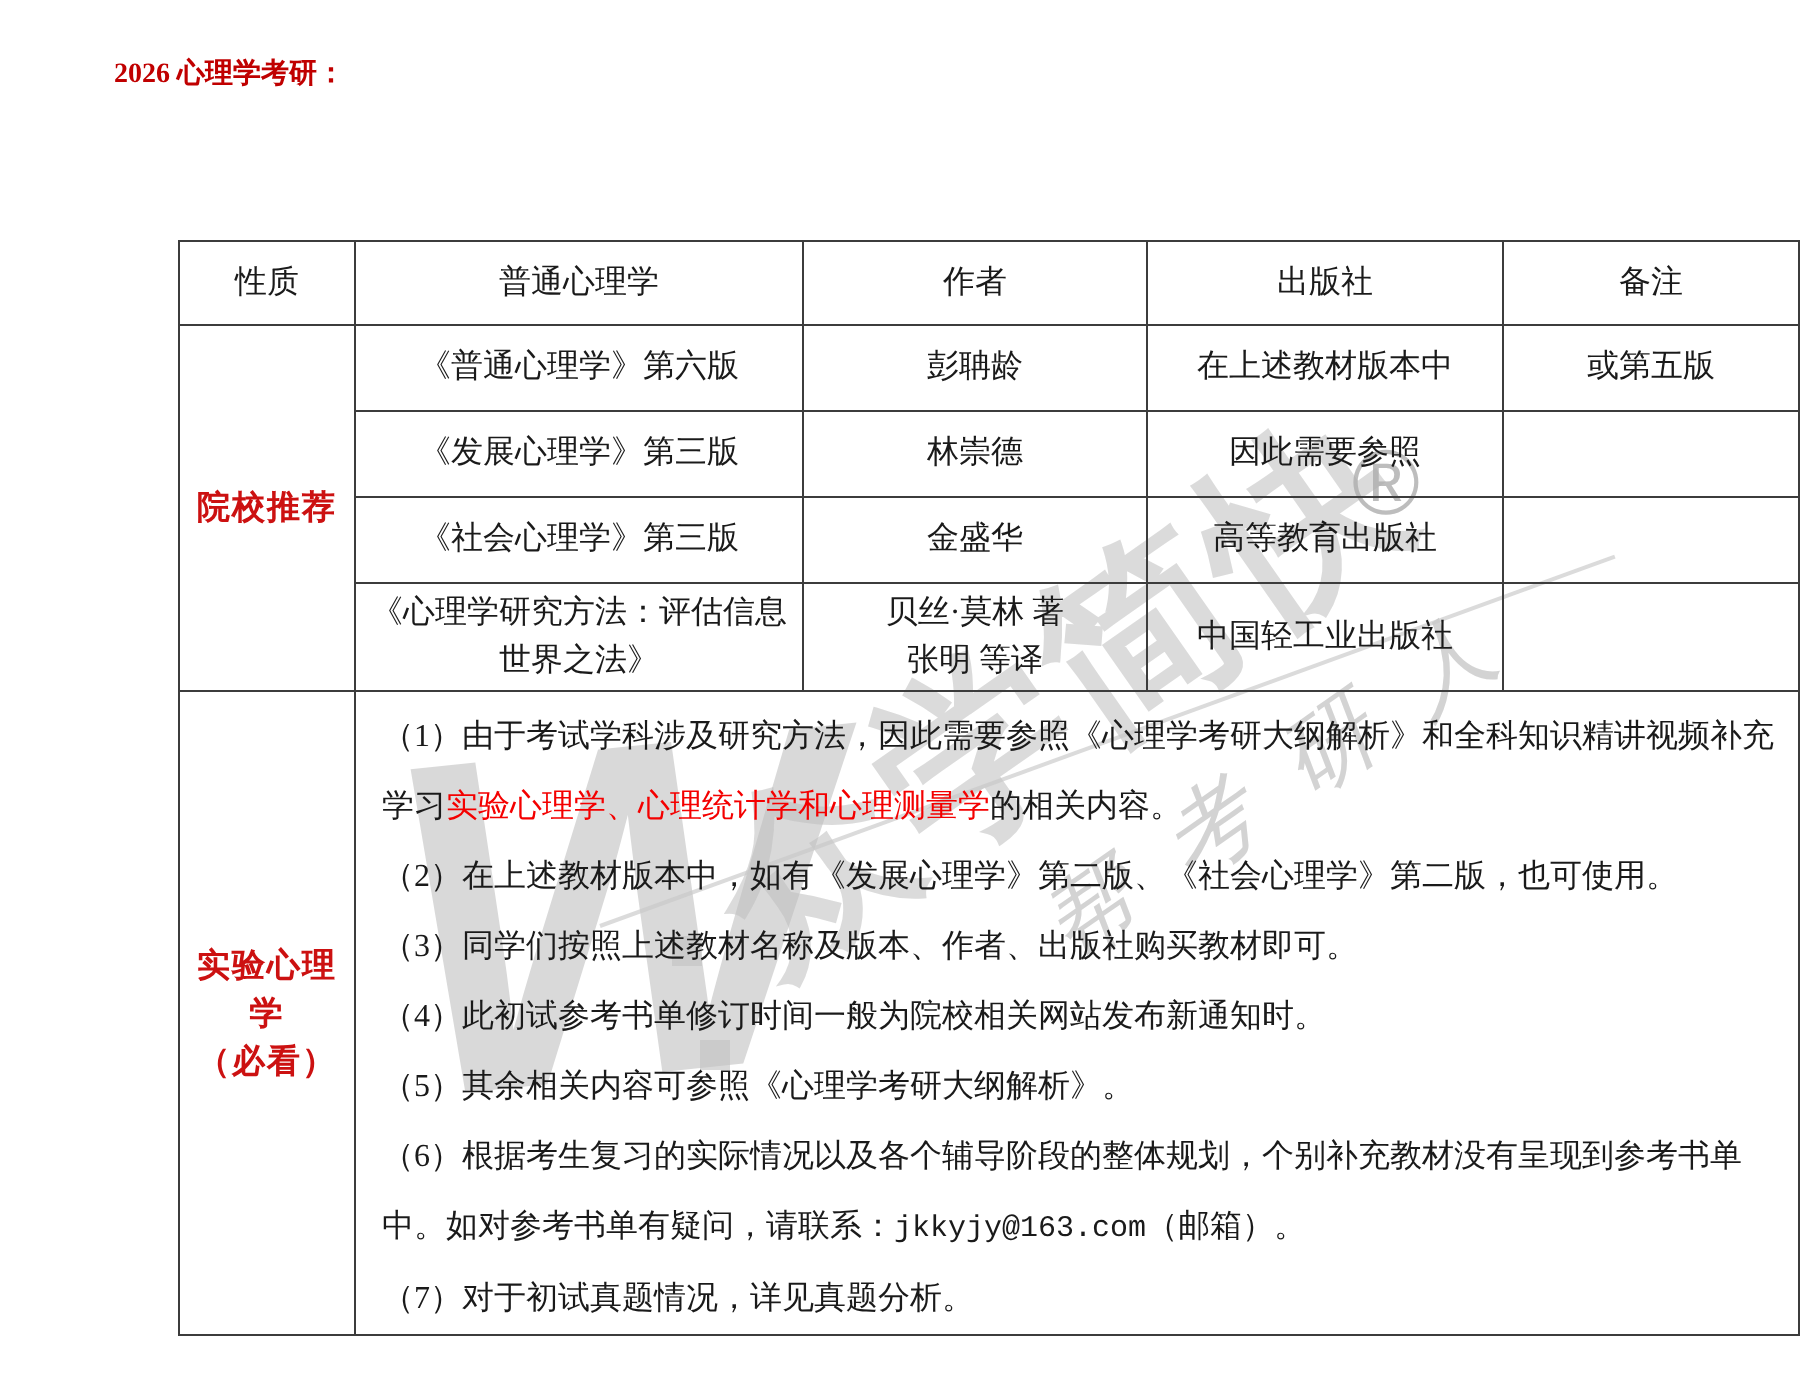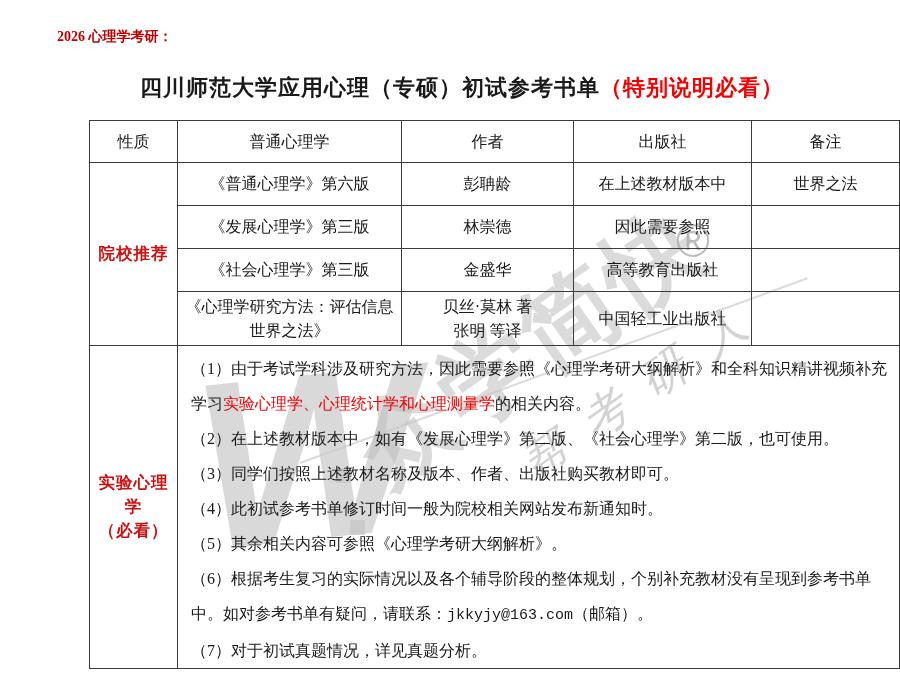--- a/index.html
+++ b/index.html
@@ -83,21 +83,20 @@
     <div class="wm-logo">W</div>
     <div class="wm-dot" style="left:336px;top:468px;"></div>
     <div class="wm-dot" style="left:350px;top:520px;"></div>
     <div class="wm-brand">众学简快</div>
     <div class="wm-reg">®</div>
     <div class="wm-script">帮考研人</div>
     <div class="wm-line"></div>
   </div>
 
   <div id="eyebrow">2026 心理学考研：</div>
-  <div id="doc-title"><span>四川师范大学应用心理（专硕）初试参考书单</span><span class="title-red">（特别说明必看）</span></div>
 
   <div id="table-wrap">
     <table>
       <colgroup>
         <col style="width:88px">
           <col style="width:224px">
           <col style="width:172px">
         <col style="width:178px">
           <col style="width:148px">
       </colgroup>
@@ -107,21 +106,21 @@
         <th>普通心理学</th>
         <th>作者</th>
         <th>出版社</th>
         <th>备注</th>
       </tr>
       <tr class="r1">
         <td rowspan="4" class="cat-label">院校推荐</td>
         <td>《普通心理学》第六版</td>
         <td>彭聃龄</td>
         <td>在上述教材版本中</td>
-        <td>世界之法</td>
+        <td>或第五版</td>
       </tr>
       <tr class="r2">
         <td>《发展心理学》第三版</td>
         <td>林崇德</td>
         <td>因此需要参照</td>
         <td></td>
       </tr>
       <tr class="r3">
         <td>《社会心理学》第三版</td>
         <td>金盛华</td>

